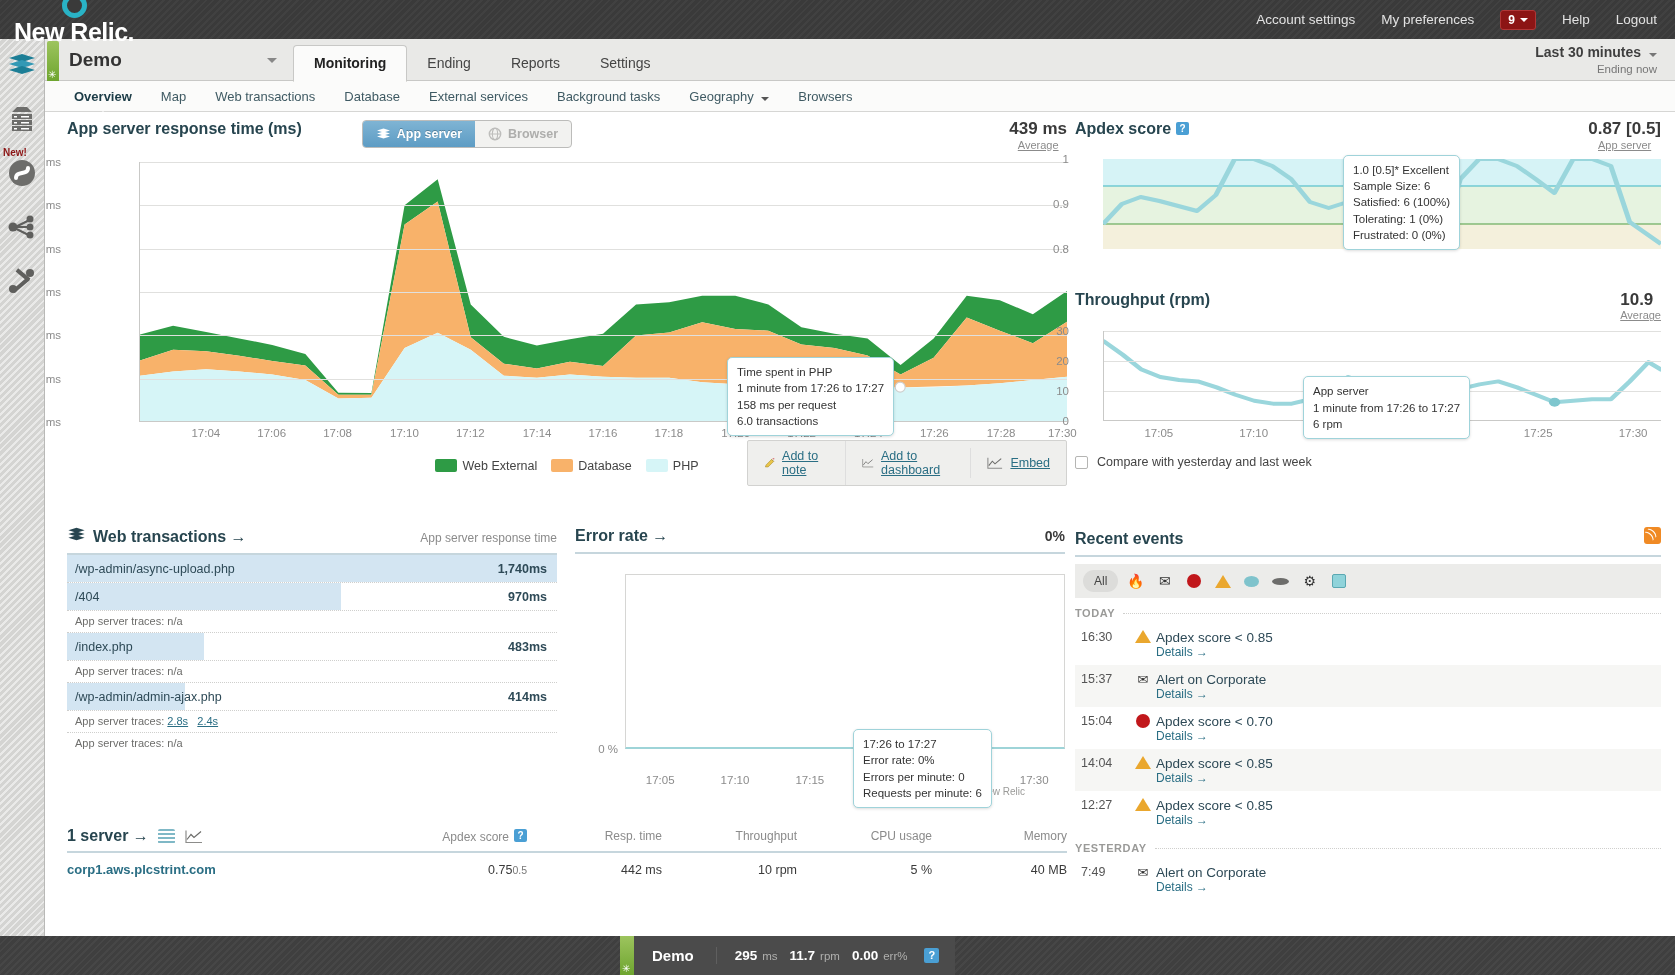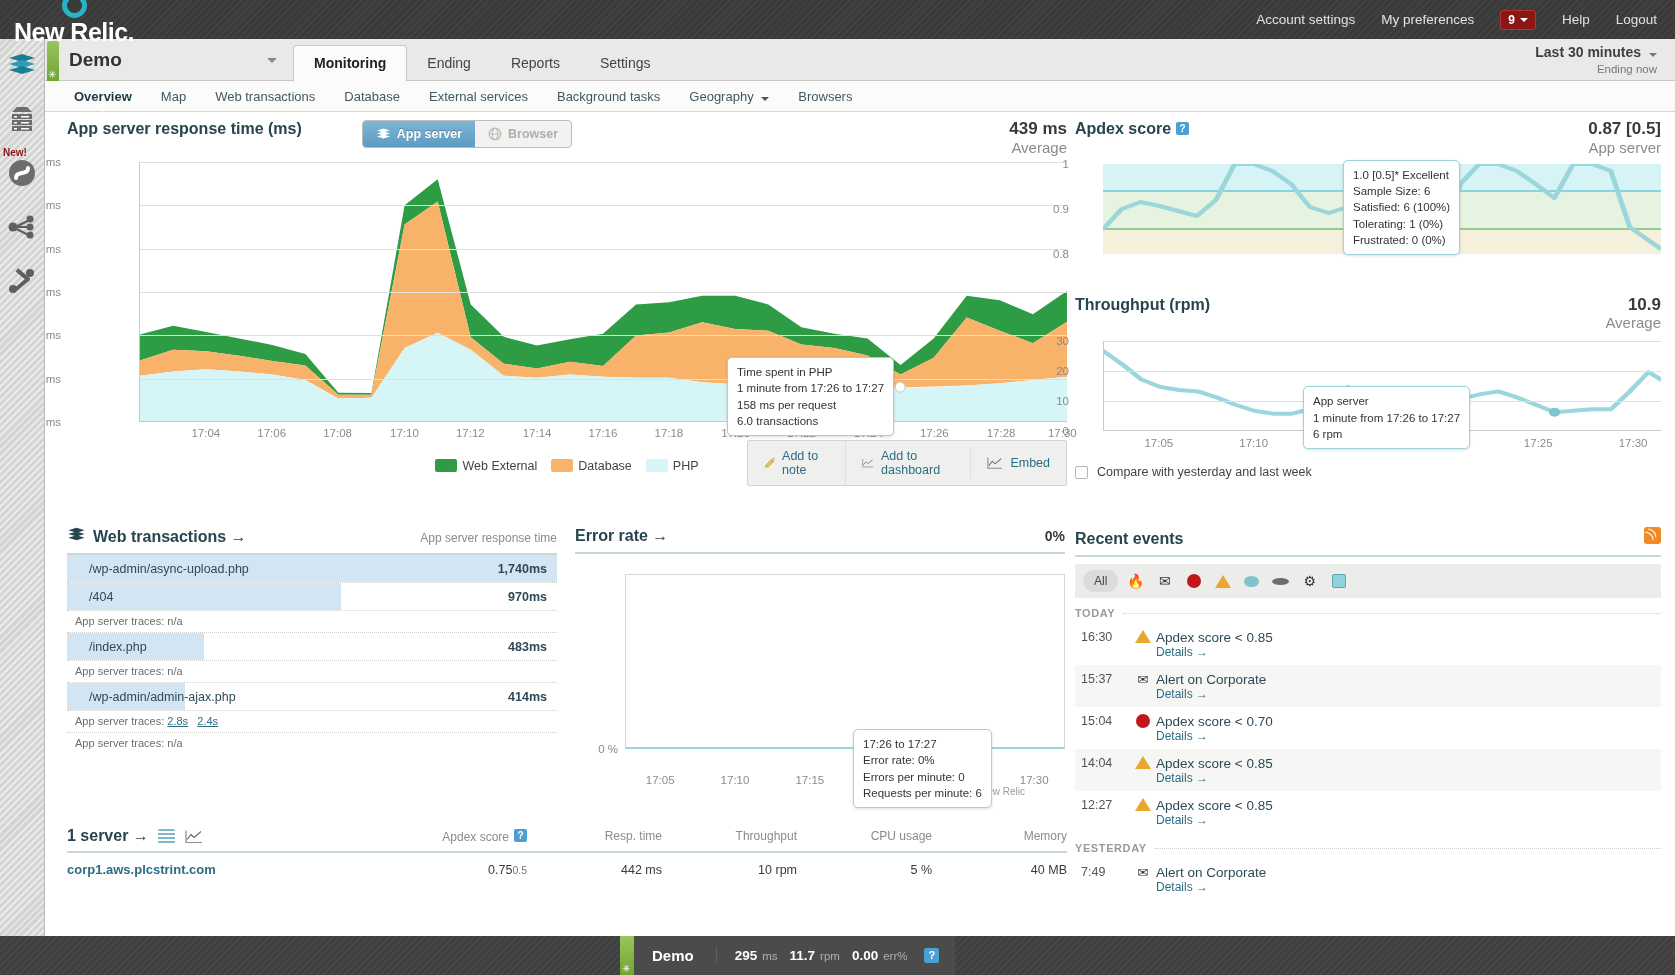--- a/index.html
+++ b/index.html
@@ -67,22 +67,22 @@
     padding-left:16px; gap:3px; z-index:9;
   }
   .snav { padding:4px 13px; font-size:13px; color:#3f5a63; cursor:pointer; position:relative; }
   .snav.active { font-weight:bold; color:#1b3b46; }
   .snav.active:after { content:""; position:absolute; left:50%; bottom:-10px; transform:translateX(-50%); border-left:7px solid transparent; border-right:7px solid transparent; border-bottom:7px solid #fff; }
 
   
   .content { position:absolute; left:45px; right:0; top:112px; bottom:0; background:#fff; overflow:hidden; }
 
   .panel-title { font-size:16px; font-weight:bold; color:#27454f; }
-  .metric-big { font-size:17px; font-weight:bold; color:#3a3a3a; text-align:right; line-height:1.1;}
-  .metric-sub { font-size:15px; color:#8b8b8b; text-align:right; }
+  .metric-big { font-size:17px; font-weight:bold; color:#3a3a3a; line-height:1.1;}
+  .metric-sub { font-size:11px; color:#8b8b8b; text-align:center;text-decoration:underline; }
 
   
   .main-chart { position:absolute; left:22px; top:8px; width:1000px; }
   .mc-head { display:flex; align-items:flex-start; height:34px; }
   .toggle-group { display:flex; margin-left:60px; border:1px solid #bcbcba; border-radius:4px; overflow:hidden; background:#f2f2f0; }
   .tg-btn { padding:6px 13px; font-size:12.5px; font-weight:bold; display:flex; align-items:center; gap:6px; cursor:pointer; }
   .tg-btn.on { background:linear-gradient(#7fb4d4,#5d9cc4); color:#fff; text-shadow:0 -1px 0 rgba(0,0,0,.25); }
   .tg-btn.off { color:#aeaeac; }
   .mc-metrics { margin-left:auto; }
 
@@ -98,39 +98,39 @@
 
   .tooltip {
     position:absolute; background:#fff; border:1px solid #9fd3da; border-radius:5px;
     padding:6px 9px; font-size:11.5px; line-height:1.42; color:#333;
     box-shadow:0 1px 3px rgba(0,0,0,.14); white-space:nowrap; z-index:30;
   }
   .actionbar {
     position:absolute; background:#efefed; border:1px solid #d2d2d0;
     display:flex; align-items:center; gap:0; z-index:25; border-radius:2px;
   }
-  .act { display:flex; align-items:center; gap:7px; padding:8px 16px; font-size:12.5px; color:#2a6e84; cursor:pointer; }
+  .act { display:flex; align-items:center; gap:7px; padding:8px 16px; font-size:12.5px; color:#2a6e84; cursor:pointer;text-decoration:underline; }
   .act + .act { border-left:1px solid #dedede; }
 
   
   .rcol { position:absolute; left:1030px; right:14px; top:8px; }
   .apdex-head, .tp-head { display:flex; align-items:flex-start; }
   .help-q { display:inline-block; width:13px; height:13px; background:#4a9fd4; color:#fff; font-size:10px;
             font-weight:bold; text-align:center; line-height:13px; border-radius:2px; margin-left:5px; vertical-align:2px; }
 
   .cmp-row { display:flex; align-items:center; gap:9px; margin-top:4px; font-size:12.5px; color:#444; }
   .cbox { width:13px; height:13px; border:1px solid #b5b5b3; border-radius:2px; background:#fff; }
 
   
   .wt { position:absolute; left:22px; top:415px; width:490px; }
   .sect-head { display:flex; align-items:baseline; border-bottom:2px solid #c6d6dd; padding-bottom:7px; }
   .sect-head .rlab { margin-left:auto; font-size:12px; color:#8b8b8b; }
   .wt-row { position:relative; height:28px; display:flex; align-items:center; border-bottom:1px dotted #cfcfcd; }
   .wt-bar { position:absolute; left:0; top:0; bottom:0; background:#d3e5f2; }
-  .wt-name { position:relative; padding-left:22px; font-size:12.5px; color:#2e4a57; }
+  .wt-name { position:relative; padding-left:8px; font-size:12.5px; color:#2e4a57; }
   .wt-val { position:relative; margin-left:auto; padding-right:10px; font-size:12.5px; font-weight:bold; color:#2e4a57; }
   .wt-trace { font-size:11px; color:#6d6d6b; padding:4px 0 5px 8px; border-bottom:1px dotted #cfcfcd; }
   .wt-trace a { color:#2a6e84; }
 
   .er { position:absolute; left:530px; top:415px; width:490px; }
   .er-plot { position:relative; margin-top:20px; height:175px; margin-left:50px; border:1px solid #d6d6d4; border-bottom:2px solid #9ed4d8; }
 
   
   .re { position:absolute; left:1030px; right:14px; top:415px; }
   .rss { width:17px; height:17px; background:#f08a24; border-radius:3px; position:relative; margin-left:auto; }

